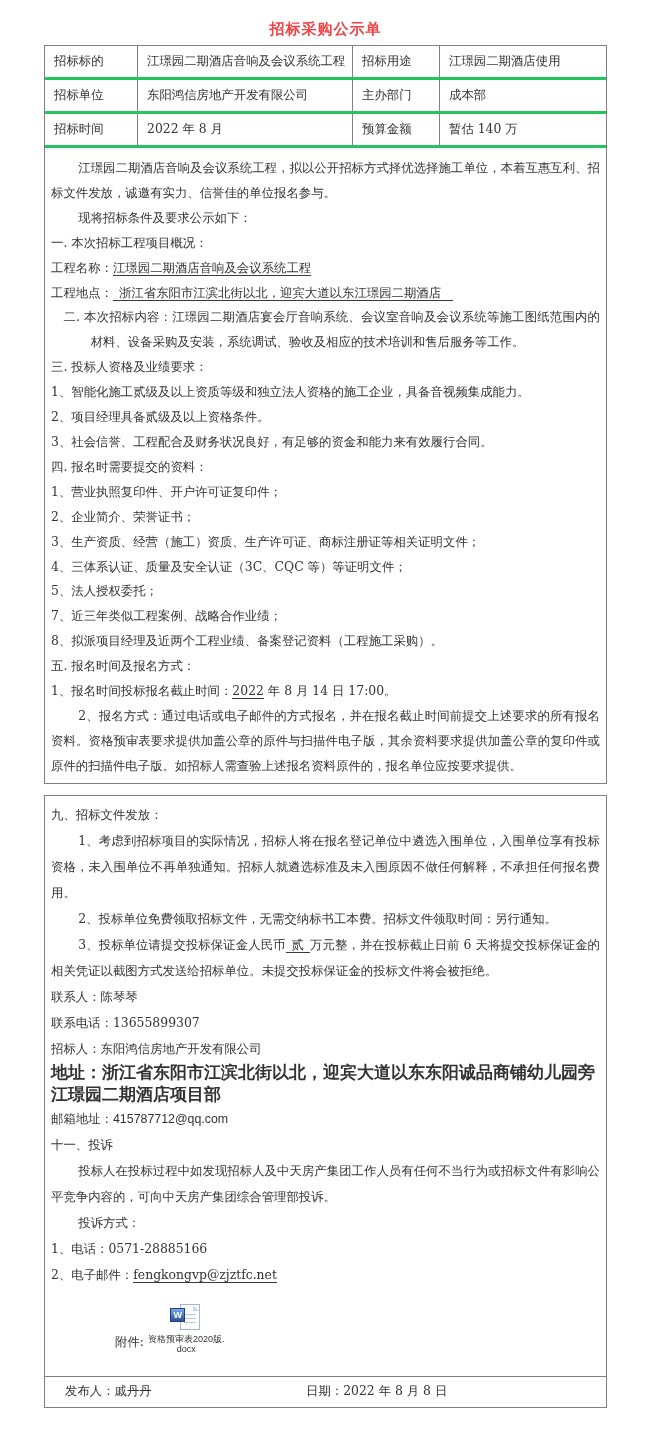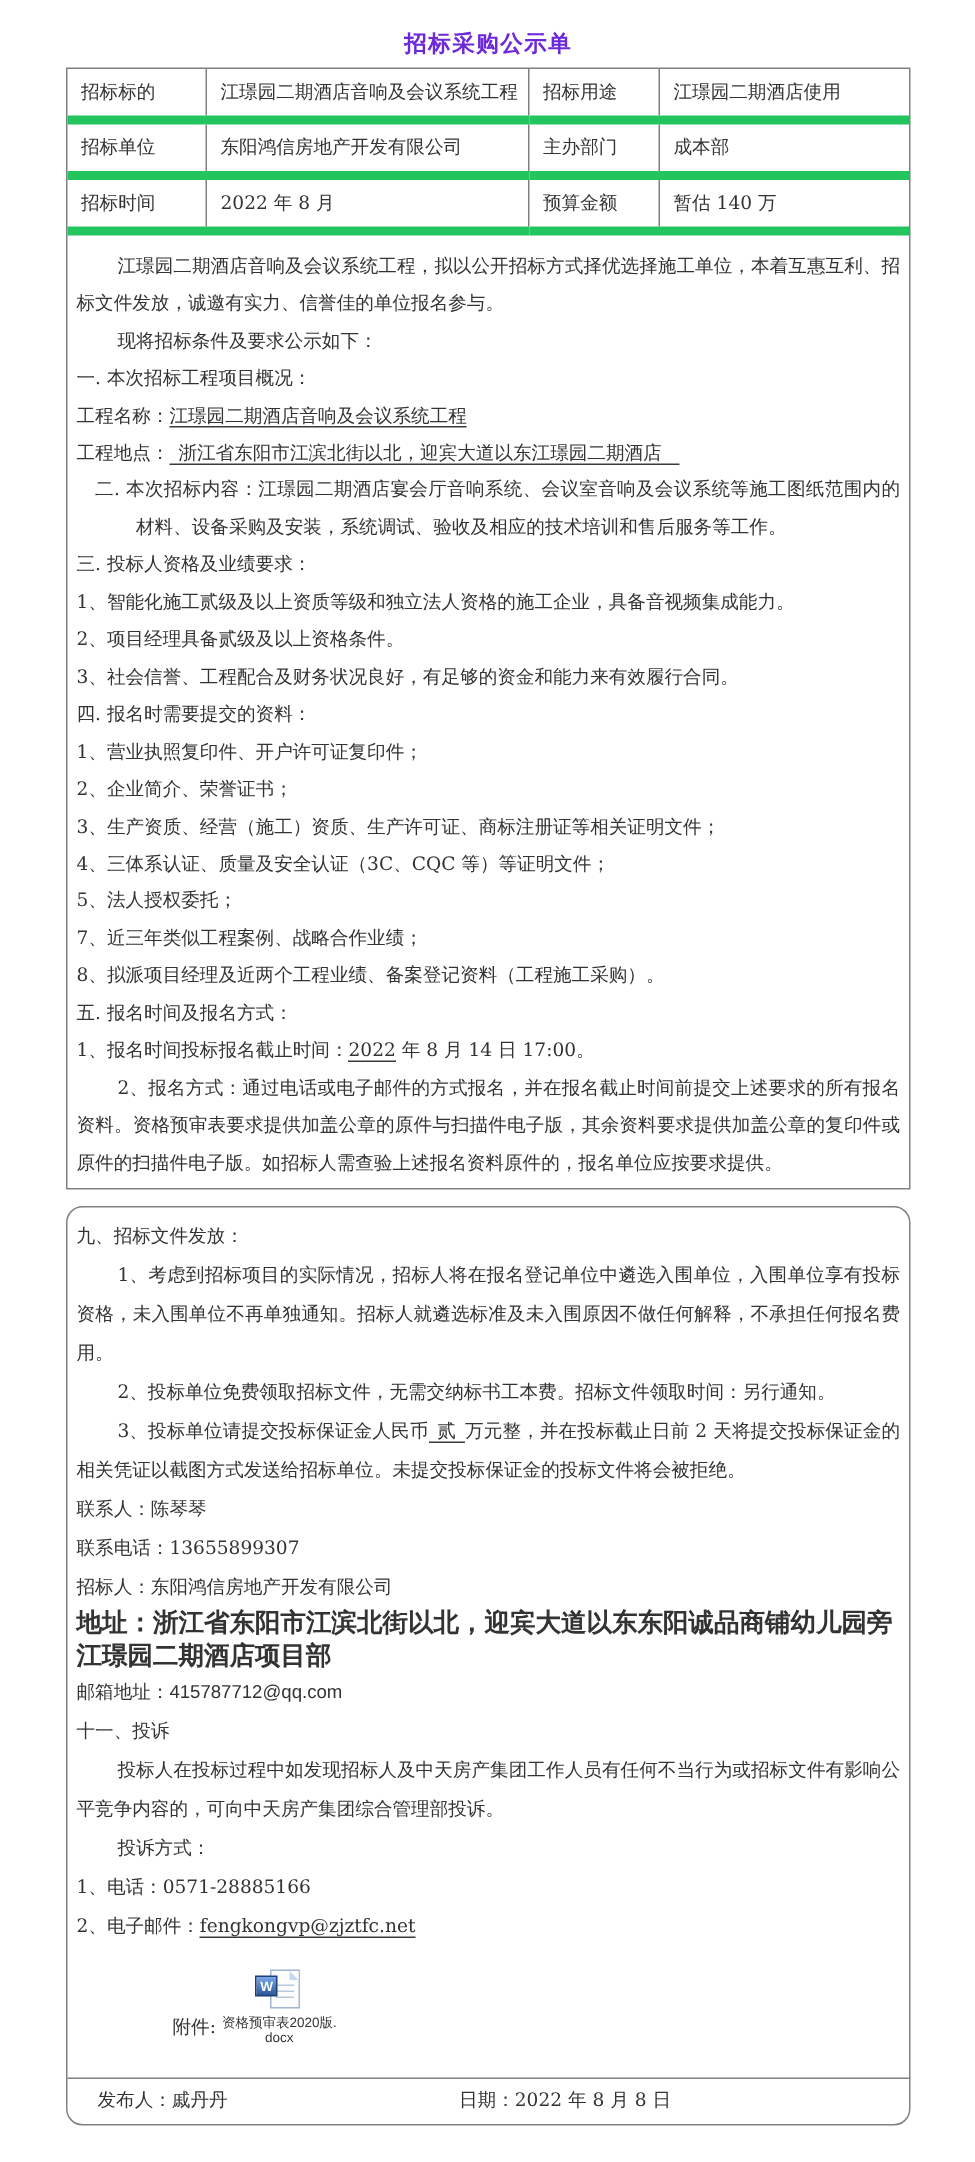--- a/index.html
+++ b/index.html
@@ -7,28 +7,28 @@
     width:650px;
     background:#ffffff;
     font-family:"DejaVu Serif","Liberation Serif",serif;
     color:#333333;
     font-size:12.4px;
     -webkit-font-smoothing:antialiased;
   }
   .wrap{padding:20px 43px 26px 44px;min-height:1441px;box-sizing:border-box;}
   .doc-title{
     text-align:center;font-size:15px;font-weight:bold;
-    margin:0 0 6px 0;letter-spacing:1px;color:#6d28d9;
+    margin:0 0 6px 0;letter-spacing:1px;color:#ef4444;
   }
   .box{border:1px solid #808080;background:#fff;}
   
   table.hdr{width:100%;border-collapse:collapse;table-layout:fixed;}
   table.hdr td{
     height:27px;padding:2px 9px;vertical-align:middle;
-    border-bottom:6px solid #22c55e;border-right:1px solid #808080;
+    border-bottom:3px solid #22c55e;border-right:1px solid #808080;
     overflow:hidden;white-space:nowrap;
   }
   table.hdr td:last-child{border-right:none;}
   td.c1{width:74px;} td.c2{width:196px;} td.c3{width:68px;}
   
   .body1{padding:8px 6px 4px 6px;}
   .body1 p{margin:0;line-height:24.9px;}
   .body2{padding:6px 6px 0 6px;}
   .body2 p{margin:0;line-height:26px;}
   .ind2{text-indent:2.2em;}
@@ -39,21 +39,21 @@
   .hang{padding-left:3.2em;text-indent:-2.2em;text-align:justify;}
   .u{border-bottom:1px solid #3a3a3a;text-decoration:none;color:inherit;}
   .upad{padding:0 6px;}
   .lpad{padding:0 12px 0 6px;}
   .addr{
     margin-left:1.4em;
     font-family:"Liberation Sans","DejaVu Sans",sans-serif;
     font-weight:bold;font-size:17px;line-height:22px !important;
   }
   .sansv{font-family:"Liberation Sans","DejaVu Sans",sans-serif;}
-  .box2{margin-top:11px;border-radius:11px;}
+  .box2{margin-top:11px;}
   
   .attach{display:flex;align-items:flex-end;margin:14px 0 22px 64px;height:52px;}
   .attach-label{line-height:15px;padding-bottom:5px;}
   .attach-obj{display:flex;flex-direction:column;align-items:center;margin-left:4px;cursor:default;}
   .doc-icon{position:relative;width:32px;height:28px;margin-bottom:2px;}
   .sheet{
     position:absolute;right:2px;top:0;width:20px;height:26px;
     background:#fdfdfd;border:1px solid #9fb6d4;box-sizing:border-box;
   }
   .sheet .fold{
@@ -136,21 +136,21 @@
       <p class="ml2"><span>1、报名时间投标报名截止时间：</span><span class="u">2022</span><span> 年 8 月 14 日 17:00。</span></p>
       <p class="ind2 just">2、报名方式：通过电话或电子邮件的方式报名，并在报名截止时间前提交上述要求的所有报名资料。资格预审表要求提供加盖公章的原件与扫描件电子版，其余资料要求提供加盖公章的复印件或原件的扫描件电子版。如招标人需查验上述报名资料原件的，报名单位应按要求提供。</p>
     </div>
   </div>
 
   <div class="box box2">
     <div class="body2">
       <p class="ml2">九、招标文件发放：</p>
       <p class="ind2 just">1、考虑到招标项目的实际情况，招标人将在报名登记单位中遴选入围单位，入围单位享有投标资格，未入围单位不再单独通知。招标人就遴选标准及未入围原因不做任何解释，不承担任何报名费用。</p>
       <p class="ind2">2、投标单位免费领取招标文件，无需交纳标书工本费。招标文件领取时间：另行通知。</p>
-      <p class="ind2 just"><span>3、投标单位请提交投标保证金人民币</span><span class="u upad">贰</span><span>万元整，并在投标截止日前 2 天将提交投标保证金的相关凭证以截图方式发送给招标单位。未提交投标保证金的投标文件将会被拒绝。</span></p>
+      <p class="ind2 just"><span>3、投标单位请提交投标保证金人民币</span><span class="u upad">贰</span><span>万元整，并在投标截止日前 6 天将提交投标保证金的相关凭证以截图方式发送给招标单位。未提交投标保证金的投标文件将会被拒绝。</span></p>
       <p class="ml2">联系人：陈琴琴</p>
       <p class="ml2">联系电话：13655899307</p>
       <p class="ml2">招标人：东阳鸿信房地产开发有限公司</p>
       <p class="addr">地址：浙江省东阳市江滨北街以北，迎宾大道以东东阳诚品商铺幼儿园旁江璟园二期酒店项目部</p>
       <p class="ml2"><span>邮箱地址：</span><span class="sansv">415787712@qq.com</span></p>
       <p class="ml2">十一、投诉</p>
       <p class="ind2 just">投标人在投标过程中如发现招标人及中天房产集团工作人员有任何不当行为或招标文件有影响公平竞争内容的，可向中天房产集团综合管理部投诉。</p>
       <p class="ind2">投诉方式：</p>
       <p class="ml2">1、电话：0571-28885166</p>
       <p class="ml2"><span>2、电子邮件：</span><a class="u">fengkongvp@zjztfc.net</a></p>

